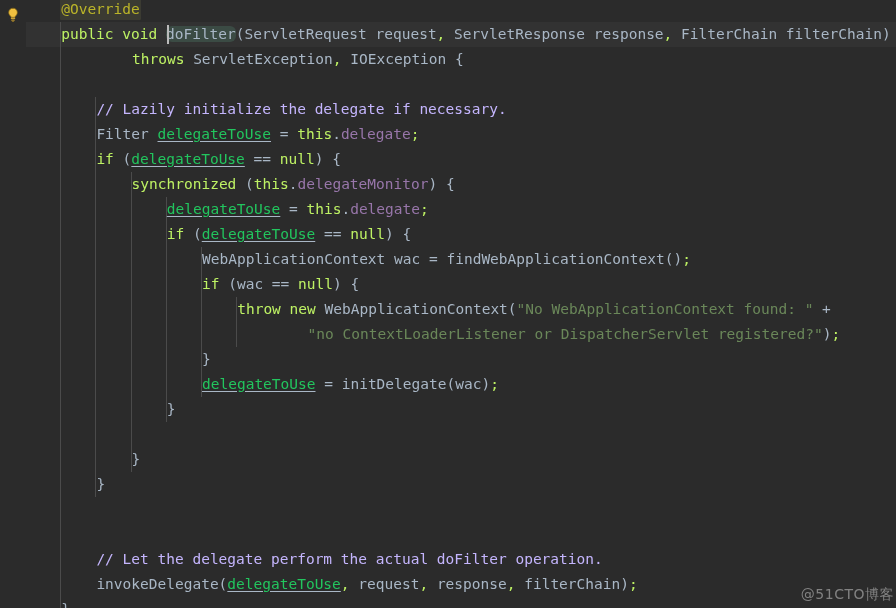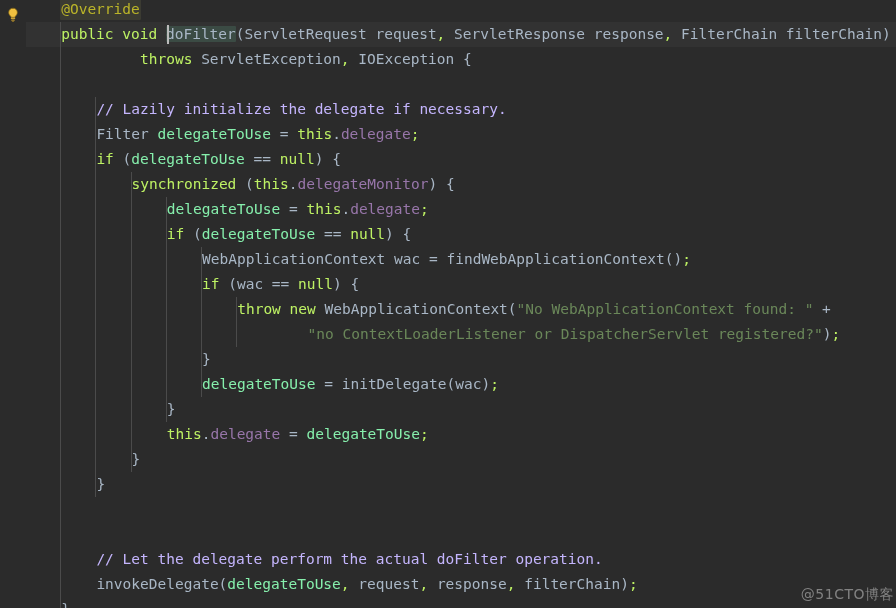--- a/index.html
+++ b/index.html
@@ -61,21 +61,21 @@
   
   #anno-hl {
     position: absolute;
     height: 21px;
     background: #3b3b32;
     border-radius: 1px;
   }
   
   .ident-hl {
     background: #3b4b44;
-    border-radius: 1px;
+    border-radius: 6px;
   }
 
   
   .guide {
     position: absolute;
     width: 1px;
     background: #4b4b4b;
   }
 
   
@@ -86,21 +86,21 @@
     background: #bbbbbb;
   }
 
   
   .kw   { color: #bef264; }           
   .def  { color: #a9b7c6; }           
   .str  { color: #6a8759; }           
   .cmt  { color: #c4b5fd; }           
   .anno { color: #bbb529; }           
   .fld  { color: #9876aa; }           
-  .loc  { color: #86efac; 
+  .loc  { color: #22c55e; text-decoration: underline;
           text-decoration-color: #a9b7c6;
           text-underline-offset: 2px; }  
   .prm  { color: #a9b7c6; }
   .mth  { color: #a9b7c6; }
 
   
   #watermark {
     position: absolute;
     right: 2px;
     bottom: 4px;
@@ -135,36 +135,35 @@
       <path d="M8 1.2c-2.5 0-4.3 1.9-4.3 4.2 0 1.6 0.8 2.5 1.5 3.3 0.5 0.6 0.8 1 0.9 1.6h3.8c0.1-0.6 0.4-1 0.9-1.6 0.7-0.8 1.5-1.7 1.5-3.3 0-2.3-1.8-4.2-4.3-4.2z" fill="#f0c040" stroke="#8a6a12" stroke-width="0.7"></path>
       <rect x="5.8" y="10.6" width="4.4" height="1.5" rx="0.5" fill="#c9a23a"></rect>
       <rect x="6.2" y="12.4" width="3.6" height="1.4" rx="0.6" fill="#b8912f"></rect>
       <path d="M6.7 14.2h2.6c-0.2 0.6-0.7 0.9-1.3 0.9s-1.1-0.3-1.3-0.9z" fill="#9c7b26"></path>
     </svg>
   </div>
 
   <div id="code">
       <div class="line" style="top: -3px; left: 61.2px;"><span class="anno">@Override</span></div>
       <div class="line" style="top: 22px; left: 61.2px;"><span class="kw">public</span><span class="def"> </span><span class="kw">void</span><span class="def"> </span><span class="mth ident-hl">doFilter</span><span class="def">(</span><span class="def">ServletRequest</span><span class="def"> </span><span class="prm">request</span><span class="kw">,</span><span class="def"> </span><span class="def">ServletResponse</span><span class="def"> </span><span class="prm">response</span><span class="kw">,</span><span class="def"> </span><span class="def">FilterChain</span><span class="def"> </span><span class="prm">filterChain</span><span class="def">)</span></div>
-      <div class="line" style="top: 47px; left: 140px; text-align: right;"><span class="kw">throws</span><span class="def"> </span><span class="def">ServletException</span><span class="kw">,</span><span class="def"> </span><span class="def">IOException</span><span class="def"> {</span></div>
+      <div class="line" style="top: 47px; left: 132px; text-align: right;"><span class="kw">throws</span><span class="def"> </span><span class="def">ServletException</span><span class="kw">,</span><span class="def"> </span><span class="def">IOException</span><span class="def"> {</span></div>
       <div class="line" style="top: 72px; left: 26px;">&nbsp;</div>
       <div class="line" style="top: 97px; left: 96.4px;"><span class="cmt">// Lazily initialize the delegate if necessary.</span></div>
       <div class="line" style="top: 122px; left: 96.4px;"><span class="def">Filter</span><span class="def"> </span><span class="loc">delegateToUse</span><span class="def"> = </span><span class="kw">this</span><span class="def">.</span><span class="fld">delegate</span><span class="kw">;</span></div>
       <div class="line" style="top: 147px; left: 96.4px;"><span class="kw">if</span><span class="def"> (</span><span class="loc">delegateToUse</span><span class="def"> == </span><span class="kw">null</span><span class="def">) {</span></div>
       <div class="line" style="top: 172px; left: 131.6px;"><span class="kw">synchronized</span><span class="def"> (</span><span class="kw">this</span><span class="def">.</span><span class="fld">delegateMonitor</span><span class="def">) {</span></div>
       <div class="line" style="top: 197px; left: 166.8px; text-align: right;"><span class="loc">delegateToUse</span><span class="def"> = </span><span class="kw">this</span><span class="def">.</span><span class="fld">delegate</span><span class="kw">;</span></div>
       <div class="line" style="top: 222px; left: 166.8px;"><span class="kw">if</span><span class="def"> (</span><span class="loc">delegateToUse</span><span class="def"> == </span><span class="kw">null</span><span class="def">) {</span></div>
       <div class="line" style="top: 247px; left: 202px;"><span class="def">WebApplicationContext</span><span class="def"> </span><span class="def">wac</span><span class="def"> = </span><span class="mth">findWebApplicationContext</span><span class="def">()</span><span class="kw">;</span></div>
       <div class="line" style="top: 272px; left: 202px;"><span class="kw">if</span><span class="def"> (</span><span class="def">wac</span><span class="def"> == </span><span class="kw">null</span><span class="def">) {</span></div>
       <div class="line" style="top: 297px; left: 237.2px;"><span class="kw">throw</span><span class="def"> </span><span class="kw">new</span><span class="def"> </span><span class="def">WebApplicationContext</span><span class="def">(</span><span class="str">"No WebApplicationContext found: "</span><span class="def"> +</span></div>
       <div class="line" style="top: 322px; left: 307.6px;"><span class="str">"no ContextLoaderListener or DispatcherServlet registered?"</span><span class="def">)</span><span class="kw">;</span></div>
       <div class="line" style="top: 347px; left: 202px;"><span class="def">}</span></div>
       <div class="line" style="top: 372px; left: 202px;"><span class="loc">delegateToUse</span><span class="def"> = </span><span class="mth">initDelegate</span><span class="def">(</span><span class="def">wac</span><span class="def">)</span><span class="kw">;</span></div>
       <div class="line" style="top: 397px; left: 166.8px;"><span class="def">}</span></div>
-      <div class="line" style="top: 422px; left: 166.8px;"><span class="kw">this</span><span class="def">.</span><span class="fld">delegate</span><span class="def"> = </span><span class="loc">delegateToUse</span><span class="kw">;</span></div>
       <div class="line" style="top: 447px; left: 131.6px;"><span class="def">}</span></div>
       <div class="line" style="top: 472px; left: 96.4px;"><span class="def">}</span></div>
       <div class="line" style="top: 497px; left: 26px;">&nbsp;</div>
       <div class="line" style="top: 522px; left: 26px;">&nbsp;</div>
       <div class="line" style="top: 547px; left: 96.4px;"><span class="cmt">// Let the delegate perform the actual doFilter operation.</span></div>
       <div class="line" style="top: 572px; left: 96.4px;"><span class="mth">invokeDelegate</span><span class="def">(</span><span class="loc">delegateToUse</span><span class="kw">,</span><span class="def"> </span><span class="prm">request</span><span class="kw">,</span><span class="def"> </span><span class="prm">response</span><span class="kw">,</span><span class="def"> </span><span class="prm">filterChain</span><span class="def">)</span><span class="kw">;</span></div>
       <div class="line" style="top: 597px; left: 61.2px;"><span class="def">}</span></div>
     </div>
 
   <div id="caret" style="left: 167.3px; top: 25px;"></div>

